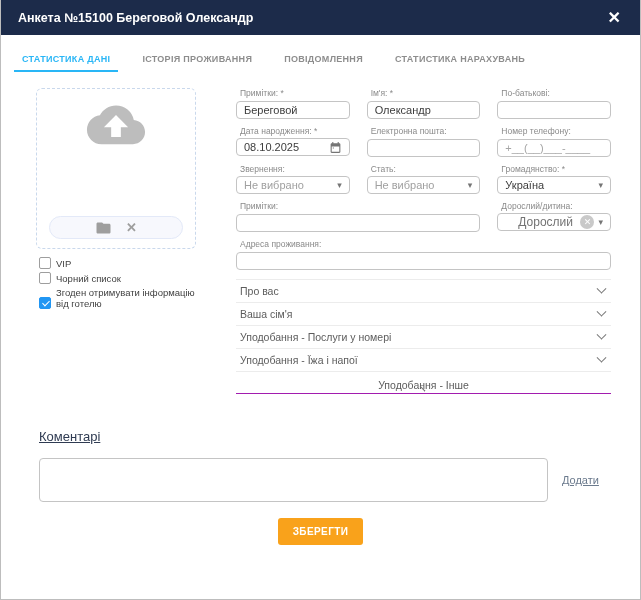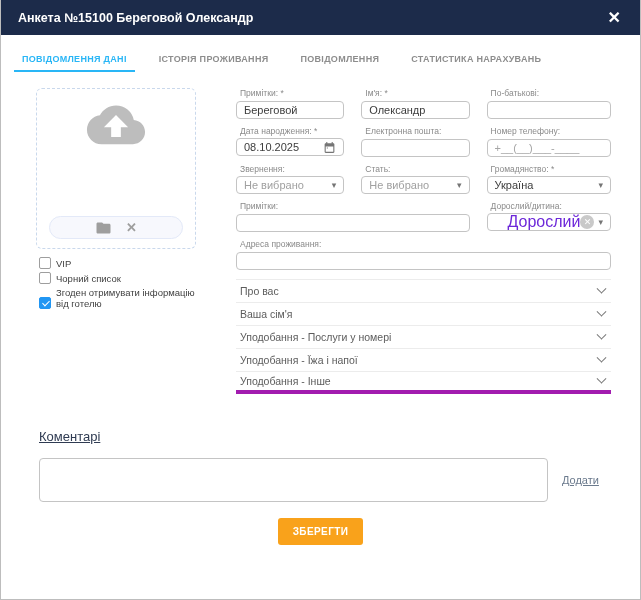--- a/index.html
+++ b/index.html
@@ -54,29 +54,29 @@
   .field label { display:block; font-size:8.5px; color:#8a8a8a; margin:0 0 2px 4px; }
   .inp, .sel {
     width:100%; height:18px; border:1px solid #c4c4c4; border-radius:4px; background:#fff;
     font-family:"Liberation Sans", sans-serif; font-size:11px; color:#3c3c3c; padding:0 7px;
   }
   .inp::placeholder { color:#a5a5a5; }
   .inp-wrap { display:flex; align-items:center; justify-content:space-between; cursor:pointer; }
   .sel { display:flex; align-items:center; cursor:pointer; }
   .sel .val { flex:1; }
   .sel .val.muted { color:#a0a0a0; }
-  .sel .val.big { font-size:16px; color:#6d28d9;margin-left:13px; }
+  .sel .val.big { font-size:12px; color:#737373;margin-left:13px; }
   .caret { color:#757575; font-size:9px; margin-left:4px; }
   .clear-circle { width:14px; height:14px; border-radius:50%; background:#c9c9c9; color:#fff;
     font-size:9px; line-height:14px; text-align:center; flex:none; cursor:pointer; }
   
   .accordions { margin-top:9px; }
   .acc-row { display:flex; align-items:center; justify-content:space-between;
     height:23px; border-top:1px solid #ececec; cursor:pointer; padding:7px 4px; }
-  .acc-row:last-child { border-bottom:4px solid #a21caf; }
+  .acc-row:last-child { border-bottom:1px solid #a21caf;flex-direction:column; }
   .acc-label { font-size:10.5px; color:#5c5c5c; }
   .chev { width:7px; height:7px; border:solid #757575; border-width:0 1.2px 1.2px 0;
     transform:rotate(45deg) translate(-2px,-2px); margin-right:2px; }
   
   .comments { padding:0 29px 0 38px; margin-top:33px; }
   .c-title { font-size:13px; color:#2f3b52; text-decoration:underline; display:inline-block; }
   .c-row { display:flex; align-items:center; margin-top:13px; }
   .c-area { width:509px; height:44px; border:1px solid #c4c4c4; border-radius:4px; resize:none;
     font-family:"Liberation Sans", sans-serif; font-size:11px; padding:5px 7px; }
   .c-add { margin-left:14px; font-size:11px; color:#6b7a8d; text-decoration:underline; cursor:pointer; }
@@ -90,21 +90,21 @@
 <body>
 
 <div class="dialog">
 
   <div class="hdr">
     <span class="hdr-title">Анкета №15100 Береговой Олександр</span>
     <button class="hdr-close">✕</button>
   </div>
 
   <div class="tabs">
-    <div class="tab active">ПОВІДОМЛЕННЯ ДАНІ</div>
+    <div class="tab active">СТАТИСТИКА ДАНІ</div>
     <div class="tab">ІСТОРІЯ ПРОЖИВАННЯ</div>
     <div class="tab">ПОВІДОМЛЕННЯ</div>
     <div class="tab">СТАТИСТИКА НАРАХУВАНЬ</div>
   </div>
 
   <div class="content">
 
     <div class="left-col">
       <div class="upload-box">
         <svg class="cloud" width="62" height="46" viewBox="0 0 24 19">

